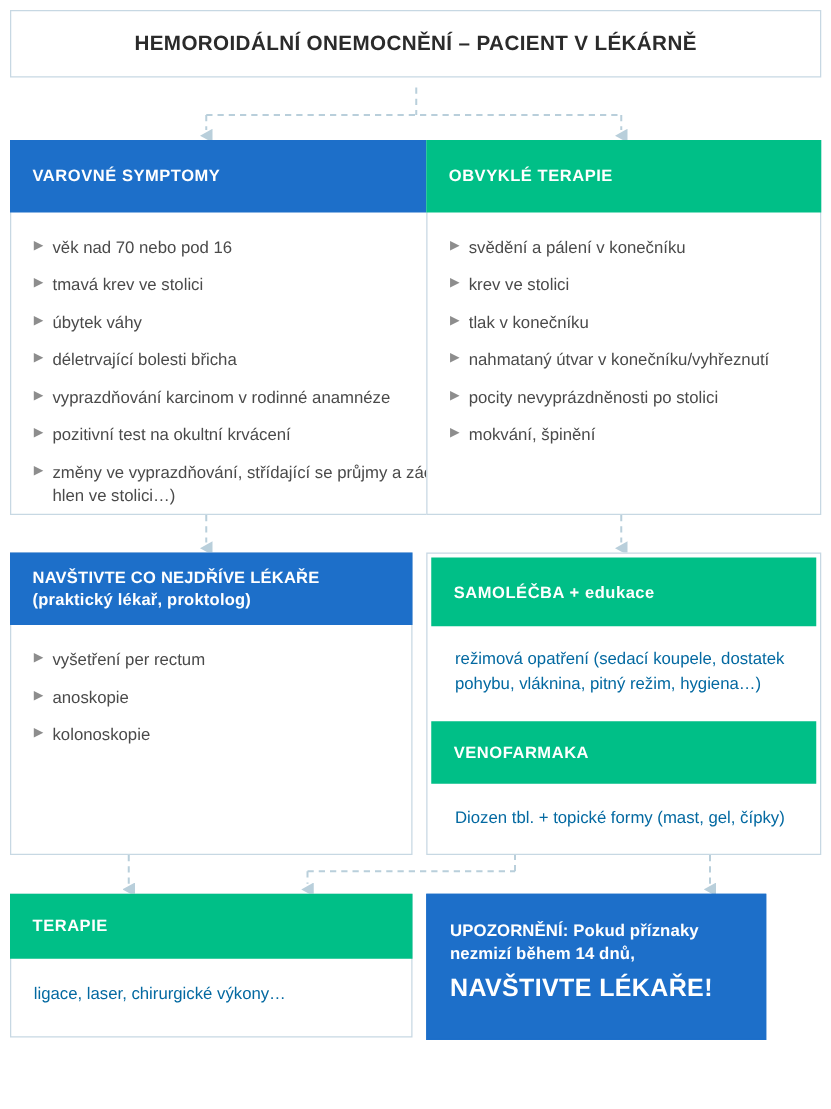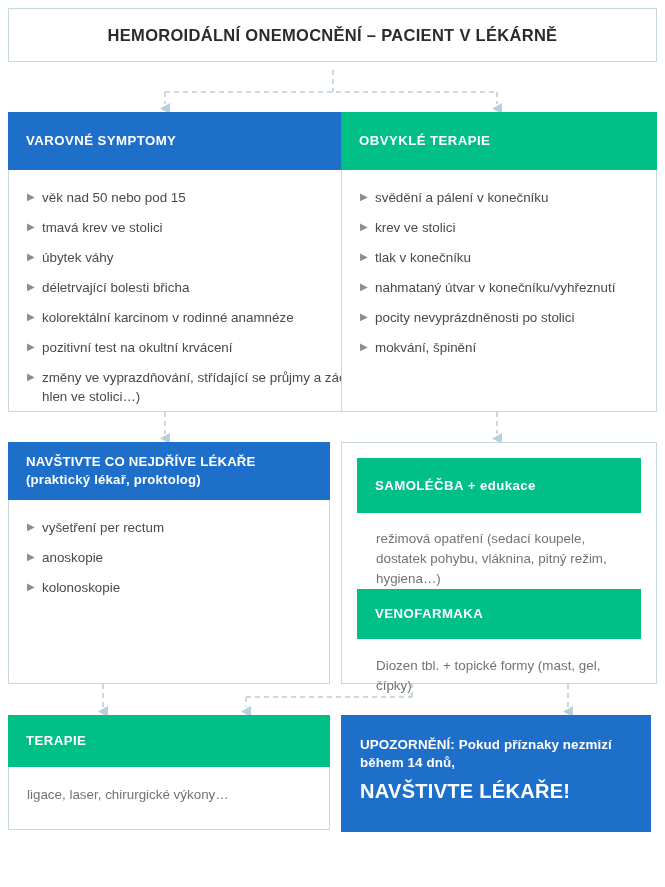--- a/index.html
+++ b/index.html
@@ -99,21 +99,21 @@
     top: 0.05em;
     font-size: 10px;
     color: #8d8d8d;
     line-height: 1.6;
   }
   .bullet-list li .ital { }
 
   .plain-text {
     font-size: 13.4px;
     line-height: 1.5;
-    color: #737373;
+    color: #0369a1;
   }
 
   
   .warn-box {
     position: absolute;
     box-sizing: border-box;
     z-index: 2;
     background: #1d6fc9;
     border: 1px solid #1d6fc9;
     padding: 20px 18px 0 18px;
@@ -170,37 +170,37 @@
   </div>
 
   <div class="box" style="left:8px; top:112px; width:385px; height:300px;">
     <div class="card-header blue" style="height:58px; margin:-1px -1px 0 -1px;">
       <span class="card-header-text">VAROVNÉ SYMPTOMY</span>
     </div>
     <div class="card-body">
       <ul class="bullet-list">
         <li>
           <span class="tri">▶</span>
-          <span>věk nad 50 nebo pod 15</span>
+          <span>věk nad 70 nebo pod 16</span>
         </li>
         <li>
           <span class="tri">▶</span>
           <span>tmavá krev ve stolici</span>
         </li>
         <li>
           <span class="tri">▶</span>
           <span>úbytek váhy</span>
         </li>
         <li>
           <span class="tri">▶</span>
           <span>déletrvající bolesti břicha</span>
         </li>
         <li>
           <span class="tri">▶</span>
-          <span>kolorektální karcinom v rodinné anamnéze</span>
+          <span>vyprazdňování karcinom v rodinné anamnéze</span>
         </li>
         <li>
           <span class="tri">▶</span>
           <span>pozitivní test na okultní krvácení</span>
         </li>
         <li>
           <span class="tri">▶</span>
           <span>změny ve vyprazdňování, střídající se průjmy a zácpy, hlen ve stolici…)</span>
         </li>
       </ul>
@@ -259,21 +259,21 @@
           <span>anoskopie</span>
         </li>
         <li>
           <span class="tri">▶</span>
           <span>kolonoskopie</span>
         </li>
       </ul>
     </div>
   </div>
 
-  <div class="box" style="left:341px; top:442px; width:316px; height:242px; padding:16px;">
+  <div class="box" style="left:341px; top:442px; width:316px; height:242px; padding:4px;">
 
     <div class="card-header green" style="height:55px; margin:-1px -1px 0 -1px;">
       <span class="card-header-text">SAMOLÉČBA + edukace</span>
     </div>
 
     <div class="card-body" style="padding:16px 18px 16px 18px; height:76px;">
       <div class="plain-text">režimová opatření (sedací koupele, dostatek pohybu, vláknina, pitný režim, hygiena…)</div>
     </div>
 
     <div class="card-header green" style="height:50px; margin:0 -1px;">
@@ -287,18 +287,18 @@
 
   <div class="box" style="left:8px; top:715px; width:322px; height:115px;">
     <div class="card-header green" style="height:52px; margin:-1px -1px 0 -1px;">
       <span class="card-header-text">TERAPIE</span>
     </div>
     <div class="card-body" style="padding:18px 18px 0 18px;">
       <div class="plain-text">ligace, laser, chirurgické výkony…</div>
     </div>
   </div>
 
-  <div class="warn-box" style="left:341px; top:715px; width:310px; height:117px;">
+  <div class="warn-box" style="left:341px; top:715px; width:272px; height:117px;">
     <div class="warn-line1">UPOZORNĚNÍ: Pokud příznaky nezmizí během 14 dnů,</div>
     <div class="warn-line2">NAVŠTIVTE LÉKAŘE!</div>
   </div>
 
 </div>
 
 </body></html>

